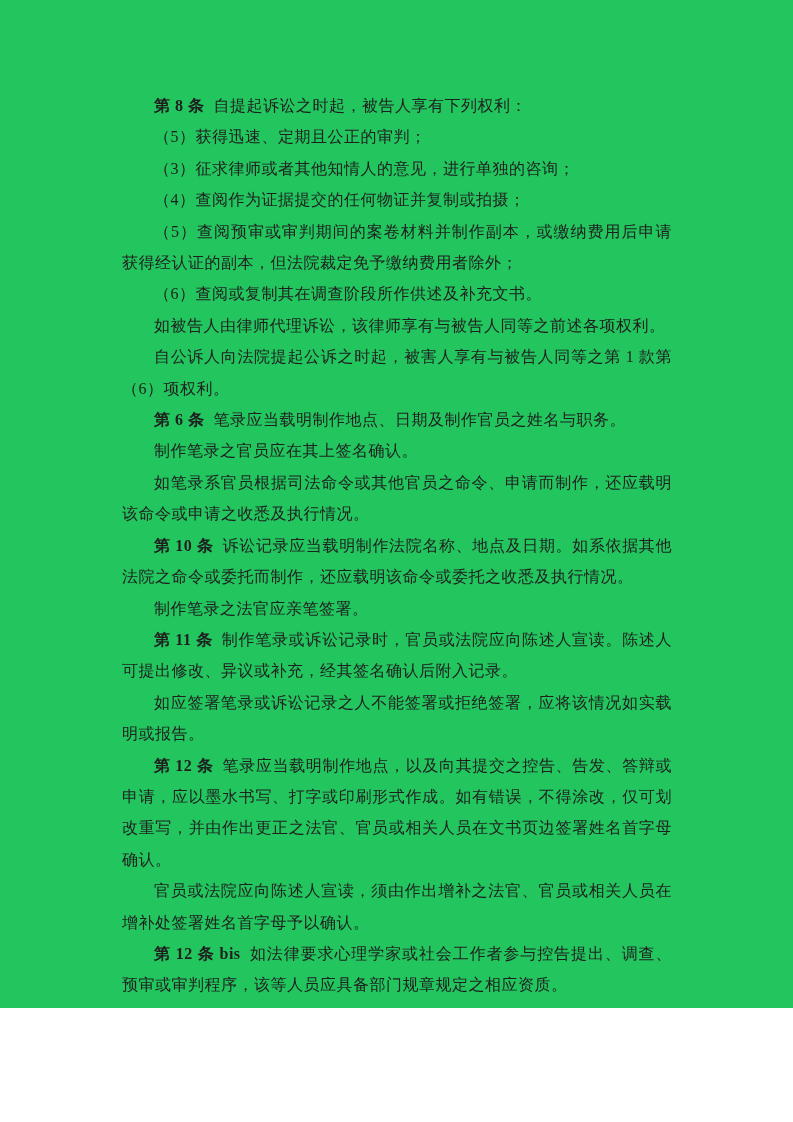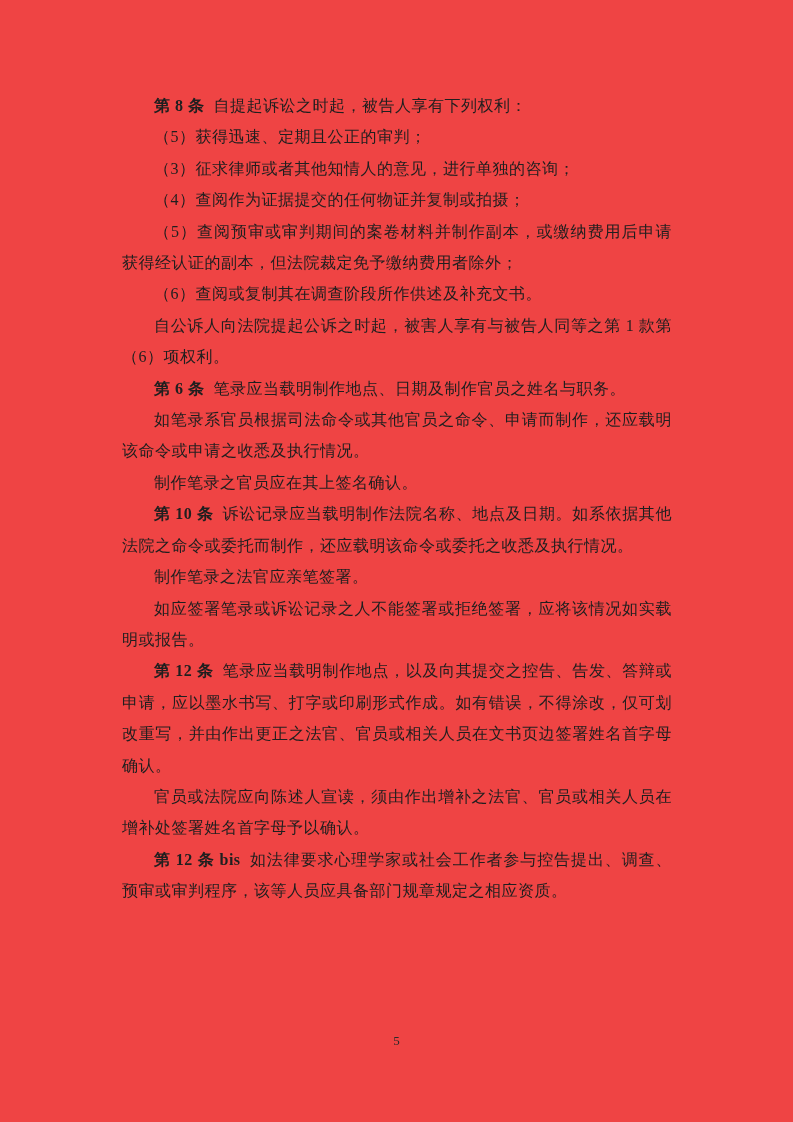--- a/index.html
+++ b/index.html
@@ -3,22 +3,22 @@
 <meta charset="utf-8">
 <style>
   html, body {
     margin: 0;
     padding: 0;
     background: #ffffff;
   }
   .page {
     position: relative;
     width: 793px;
-    height: 1122px;
-    background: #ef4444;
+    height: 1008px;
+    background: #22c55e;
     font-family: "Liberation Serif", serif;
     color: #1f1f1f;
     overflow: hidden;
   }
   .doc-body {
     position: absolute;
     left: 122px;
     top: 90px;
     width: 550px;
   }
@@ -49,26 +49,28 @@
 
 <div class="page">
   <div class="doc-body">
 
   <p><b class="lead">第 8 条</b><span>自提起诉讼之时起，被告人享有下列权利：</span></p>
       <p><span>（5）获得迅速、定期且公正的审判；</span></p>
       <p><span>（3）征求律师或者其他知情人的意见，进行单独的咨询；</span></p>
       <p><span>（4）查阅作为证据提交的任何物证并复制或拍摄；</span></p>
       <p><span>（5）查阅预审或审判期间的案卷材料并制作副本，或缴纳费用后申请获得经认证的副本，但法院裁定免予缴纳费用者除外；</span></p>
       <p><span>（6）查阅或复制其在调查阶段所作供述及补充文书。</span></p>
+      <p><span>如被告人由律师代理诉讼，该律师享有与被告人同等之前述各项权利。</span></p>
       <p><span>自公诉人向法院提起公诉之时起，被害人享有与被告人同等之第 1 款第（6）项权利。</span></p>
       <p><b class="lead">第 6 条</b><span>笔录应当载明制作地点、日期及制作官员之姓名与职务。</span></p>
+      <p><span>制作笔录之官员应在其上签名确认。</span></p>
       <p><span>如笔录系官员根据司法命令或其他官员之命令、申请而制作，还应载明该命令或申请之收悉及执行情况。</span></p>
-      <p><span>制作笔录之官员应在其上签名确认。</span></p>
       <p><b class="lead">第 10 条</b><span>诉讼记录应当载明制作法院名称、地点及日期。如系依据其他法院之命令或委托而制作，还应载明该命令或委托之收悉及执行情况。</span></p>
       <p><span>制作笔录之法官应亲笔签署。</span></p>
+      <p><b class="lead">第 11 条</b><span>制作笔录或诉讼记录时，官员或法院应向陈述人宣读。陈述人可提出修改、异议或补充，经其签名确认后附入记录。</span></p>
       <p><span>如应签署笔录或诉讼记录之人不能签署或拒绝签署，应将该情况如实载明或报告。</span></p>
       <p><b class="lead">第 12 条</b><span>笔录应当载明制作地点，以及向其提交之控告、告发、答辩或申请，应以墨水书写、打字或印刷形式作成。如有错误，不得涂改，仅可划改重写，并由作出更正之法官、官员或相关人员在文书页边签署姓名首字母确认。</span></p>
       <p><span>官员或法院应向陈述人宣读，须由作出增补之法官、官员或相关人员在增补处签署姓名首字母予以确认。</span></p>
       <p><b class="lead">第 12 条 bis</b><span>如法律要求心理学家或社会工作者参与控告提出、调查、预审或审判程序，该等人员应具备部门规章规定之相应资质。</span></p>
     </div>
   <div class="page-footer">
     <span>5</span>
   </div>
 </div>
 

